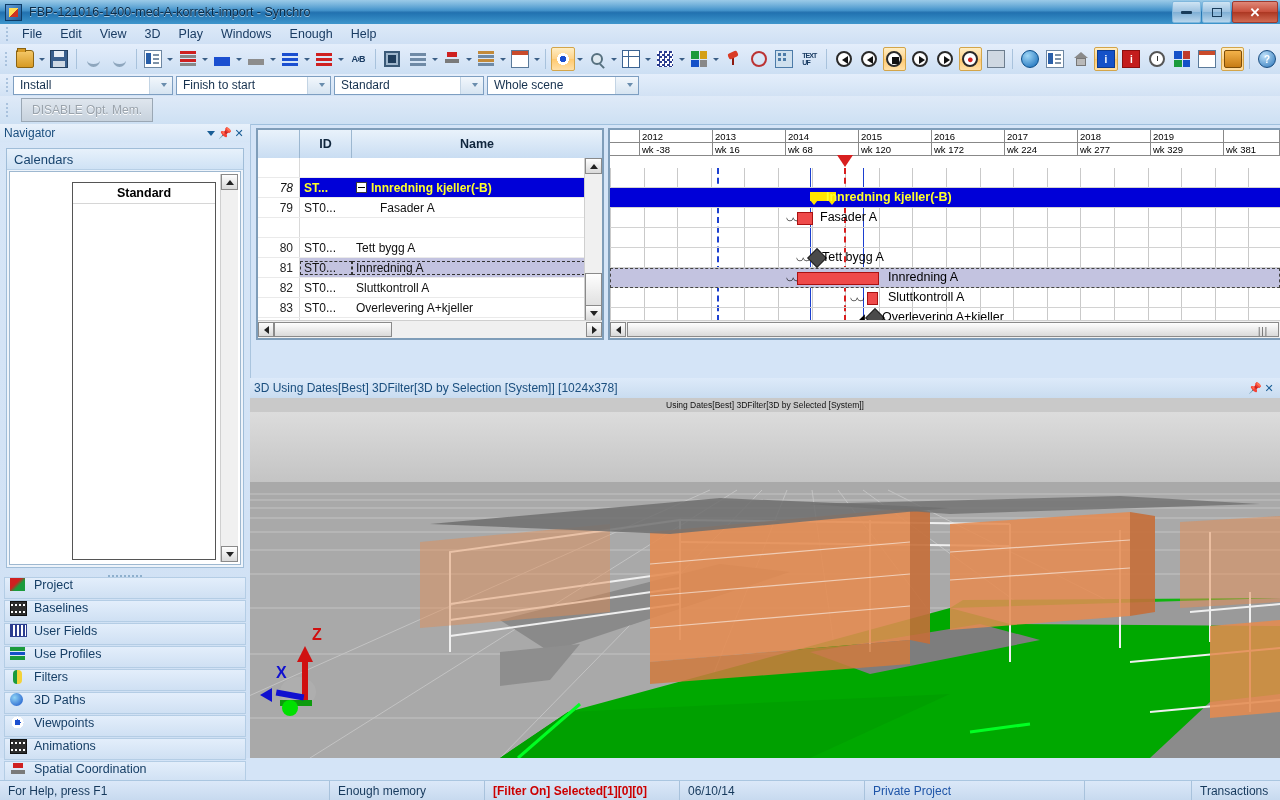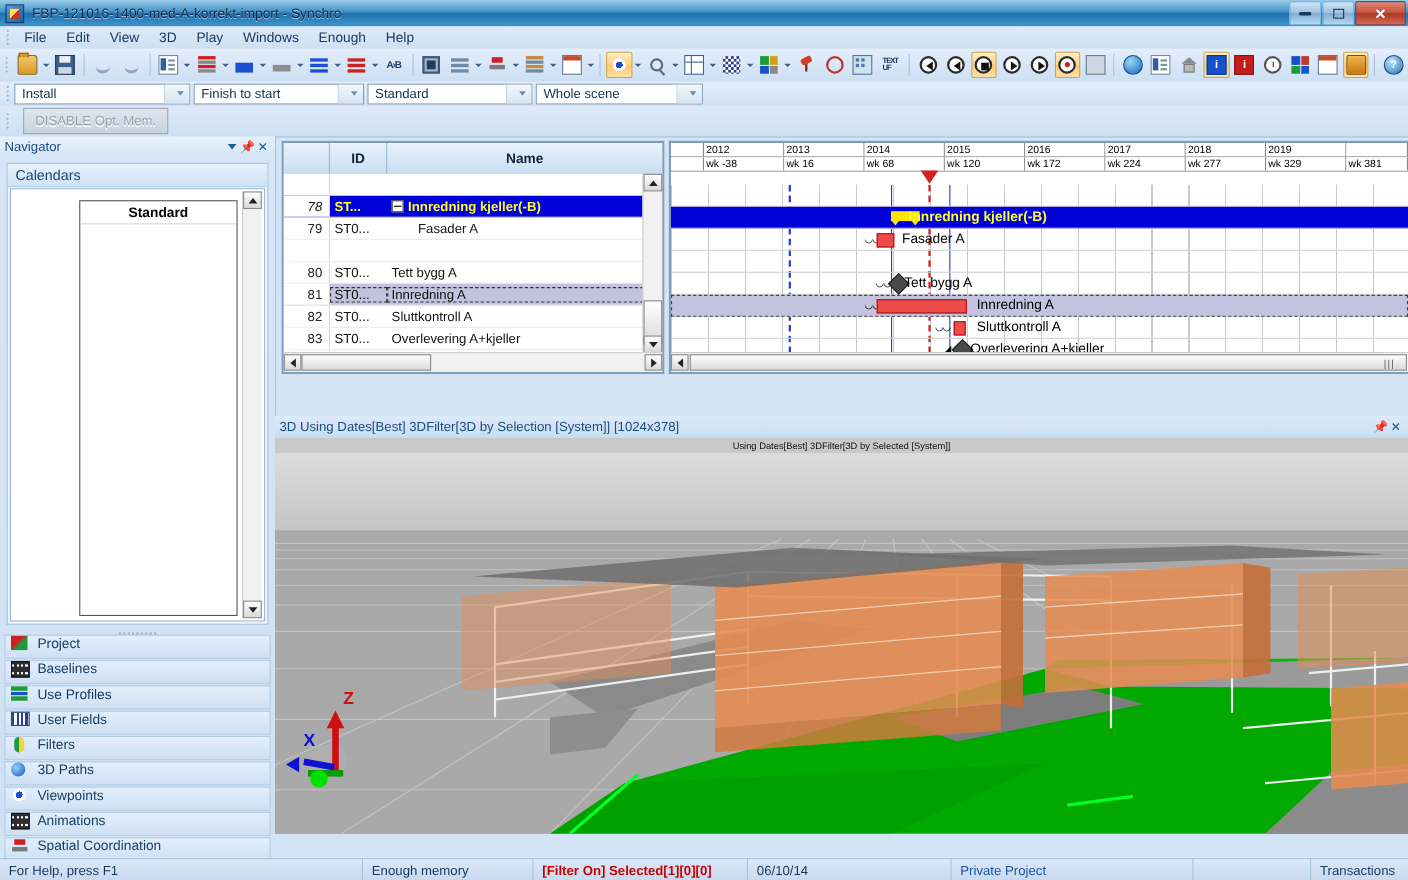--- a/index.html
+++ b/index.html
@@ -634,33 +634,33 @@
         <span class="lbl">Project</span>
       </div>
       <div class="navitem">
         <span class="mi">
             <span class="ic anim" style="width:15px;height:13px;"></span>
           </span>
         <span class="lbl">Baselines</span>
       </div>
       <div class="navitem">
         <span class="mi">
+            <span class="ic" style="background:repeating-linear-gradient(to right,#2b3d8f 0 2px,#fff 2px 4px);width:15px;height:11px;border:1px solid #2b3d8f;"></span>
+          </span>
+        <span class="lbl">User Fields</span>
+      </div>
+      <div class="navitem">
+        <span class="mi">
             <span class="ic stack" style="width:15px;height:13px;">
               <i style="background:#1b9b3c;height:4px;"></i>
               <i style="background:#1551c8;height:4px;"></i>
               <i style="background:#1b9b3c;height:4px;"></i>
             </span>
           </span>
         <span class="lbl">Use Profiles</span>
-      </div>
-      <div class="navitem">
-        <span class="mi">
-            <span class="ic" style="background:repeating-linear-gradient(to right,#2b3d8f 0 2px,#fff 2px 4px);width:15px;height:11px;border:1px solid #2b3d8f;"></span>
-          </span>
-        <span class="lbl">User Fields</span>
       </div>
       <div class="navitem">
         <span class="mi">
             <span class="ic" style="background:linear-gradient(to right,#1b9b3c 0 50%,#f3d23a 50% 100%);width:9px;height:14px;border-radius:4px;margin-left:3px;"></span>
           </span>
         <span class="lbl">Filters</span>
       </div>
       <div class="navitem">
         <span class="mi">
             <span class="ic" style="background:radial-gradient(circle at 35% 35%,#8fd3f5,#1551c8);border-radius:50%;width:13px;height:13px;"></span>

